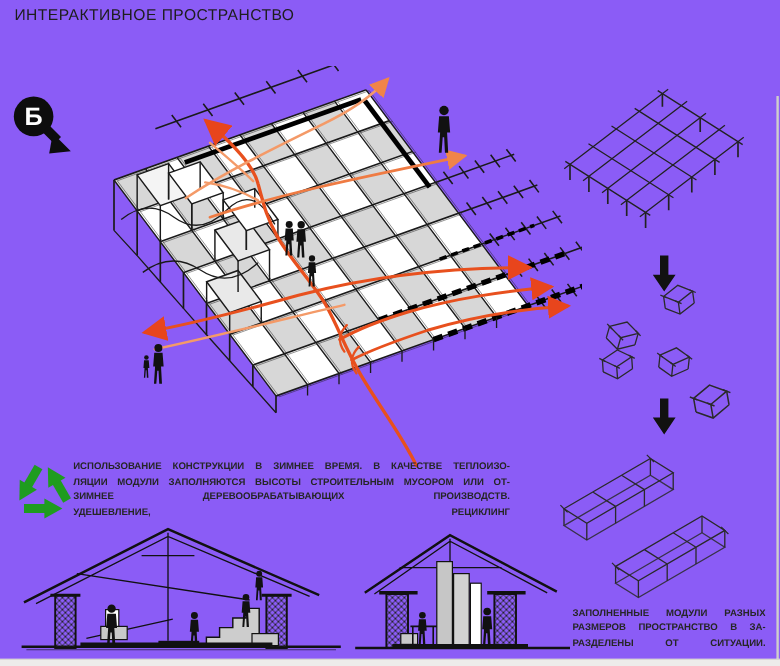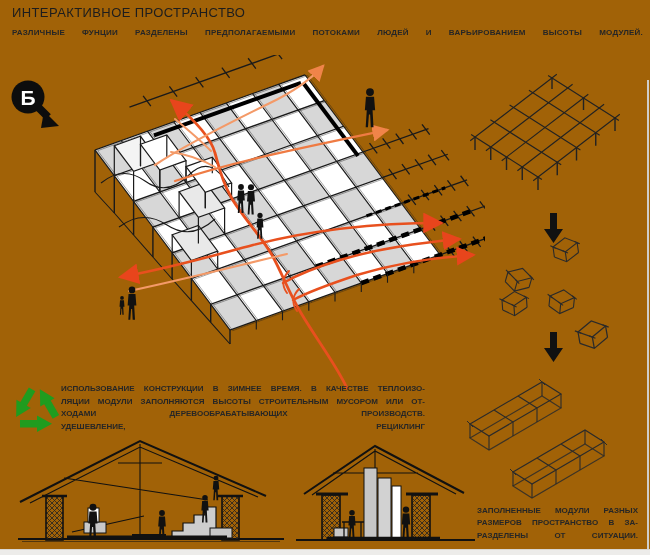--- a/index.html
+++ b/index.html
@@ -1,36 +1,35 @@
 <!DOCTYPE html>
 <html><head>
 <meta charset="utf-8">
 <style>
   html,body{margin:0;padding:0;background:#ffffff;}
-  .board{position:relative;width:650px;height:555px;background:#a16207;overflow:hidden;
+  .board{position:relative;width:650px;height:555px;background:#8b5cf6;overflow:hidden;
          font-family:"Liberation Sans",sans-serif;color:#1c1c1c;}
   .abs{position:absolute;}
   .title{left:12px;top:5px;font-size:13px;font-weight:400;letter-spacing:.4px;color:#1d1d1d;}
   .subtitle{left:12px;top:28px;width:631px;font-size:8px;font-weight:700;color:#262626;
             text-align:justify;text-align-last:justify;letter-spacing:.2px;}
   .note{left:61px;top:383px;width:364px;font-size:8px;font-weight:700;color:#262626;}
   .note .ln{text-align:justify;text-align-last:justify;line-height:12.6px;height:12.6px;overflow:hidden;}
   .caption{left:477px;top:505px;width:161px;font-size:8px;font-weight:700;color:#262626;}
   .caption .ln{text-align:justify;text-align-last:justify;line-height:12.4px;height:12.4px;overflow:hidden;}
   .edge-right{left:647px;top:80px;width:1.5px;height:475px;background:#cfcecb;}
   .edge-bottom{left:0;top:549px;width:650px;height:6px;background:#edecea;border-top:1px solid #d9d7d3;}
   svg{display:block;}
 </style>
 </head>
 <body>
 
 <div class="board">
 
   <div class="abs title">ИНТЕРАКТИВНОЕ ПРОСТРАНСТВО</div>
-  <div class="abs subtitle">РАЗЛИЧНЫЕ ФУНЦИИ РАЗДЕЛЕНЫ ПРЕДПОЛАГАЕМЫМИ ПОТОКАМИ ЛЮДЕЙ И ВАРЬИРОВАНИЕМ ВЫСОТЫ МОДУЛЕЙ.</div>
 
   <svg class="abs" style="left:6px;top:76px" width="60" height="60" viewBox="0 0 60 60">
     <circle cx="22" cy="21" r="16.5" fill="#0d0d0d"></circle>
     <text x="22" y="28.5" text-anchor="middle" font-family="Liberation Sans, sans-serif" font-size="21" font-weight="700" fill="#ffffff">Б</text>
     <g fill="#0d0d0d" stroke="#0d0d0d">
       <path d="M32,31 L42,41" stroke-width="8" stroke-linecap="butt" fill="none"></path>
       <polygon points="38,35 53,50 35,52" stroke="none"></polygon>
     </g>
   </svg>
 
@@ -171,21 +170,21 @@
       <g transform="rotate(240)">
           <rect x="-16" y="10" width="19" height="7.5"></rect>
           <polygon points="1,5.5 1,22 16,13.7"></polygon>
         </g>
     </g>
   </svg>
 
   <div class="abs note">
     <div class="ln">ИСПОЛЬЗОВАНИЕ КОНСТРУКЦИИ В ЗИМНЕЕ ВРЕМЯ. В КАЧЕСТВЕ ТЕПЛОИЗО-</div>
     <div class="ln">ЛЯЦИИ МОДУЛИ ЗАПОЛНЯЮТСЯ ВЫСОТЫ СТРОИТЕЛЬНЫМ МУСОРОМ ИЛИ ОТ-</div>
-    <div class="ln">ХОДАМИ ДЕРЕВООБРАБАТЫВАЮЩИХ ПРОИЗВОДСТВ.</div>
+    <div class="ln">ЗИМНЕЕ ДЕРЕВООБРАБАТЫВАЮЩИХ ПРОИЗВОДСТВ.</div>
     <div class="ln">УДЕШЕВЛЕНИЕ, РЕЦИКЛИНГ</div>
   </div>
 
   <svg class="abs" style="left:12px;top:438px" width="465" height="112" viewBox="0 0 465 112">
     <defs>
       <pattern id="xh" width="5" height="5" patternUnits="userSpaceOnUse">
         <path d="M0,5 L5,0 M0,0 L5,5" stroke="#222222" stroke-width="0.8" fill="none"></path>
       </pattern>
       <g id="psn2" fill="#111111" stroke="none">
         <circle cx="0" cy="-14" r="2.9"></circle>

